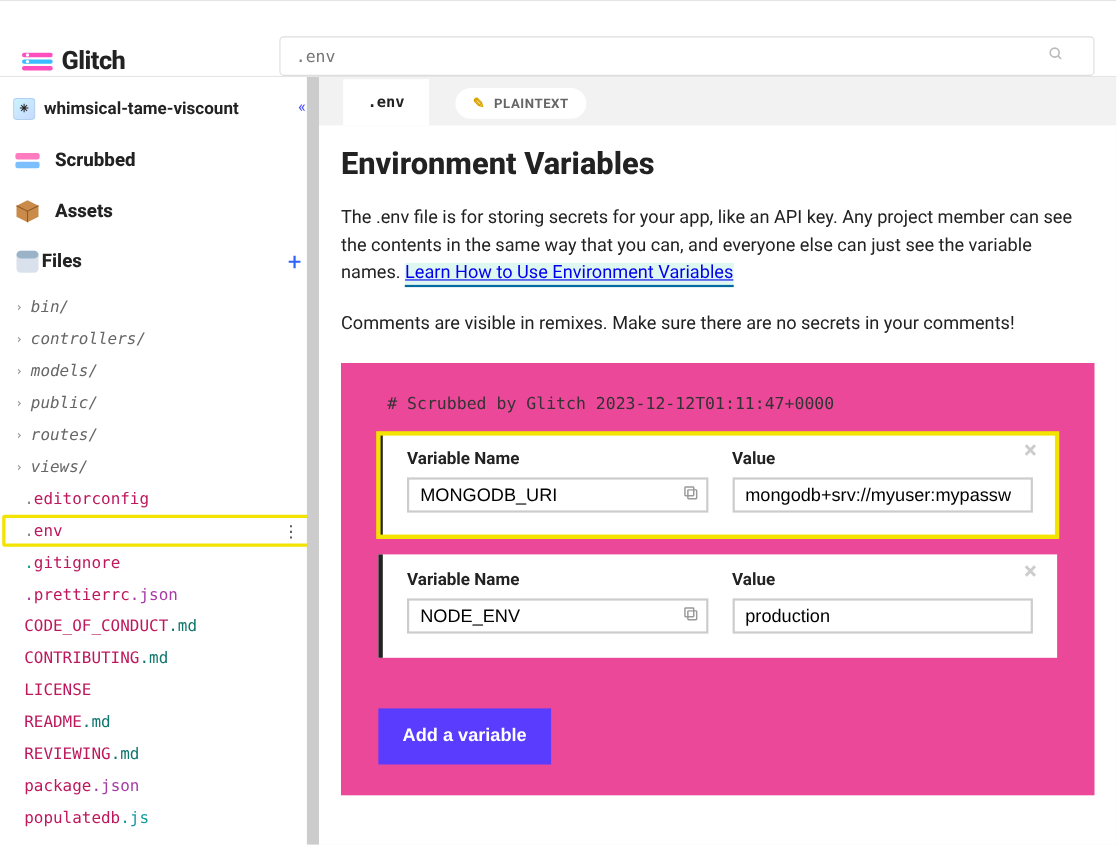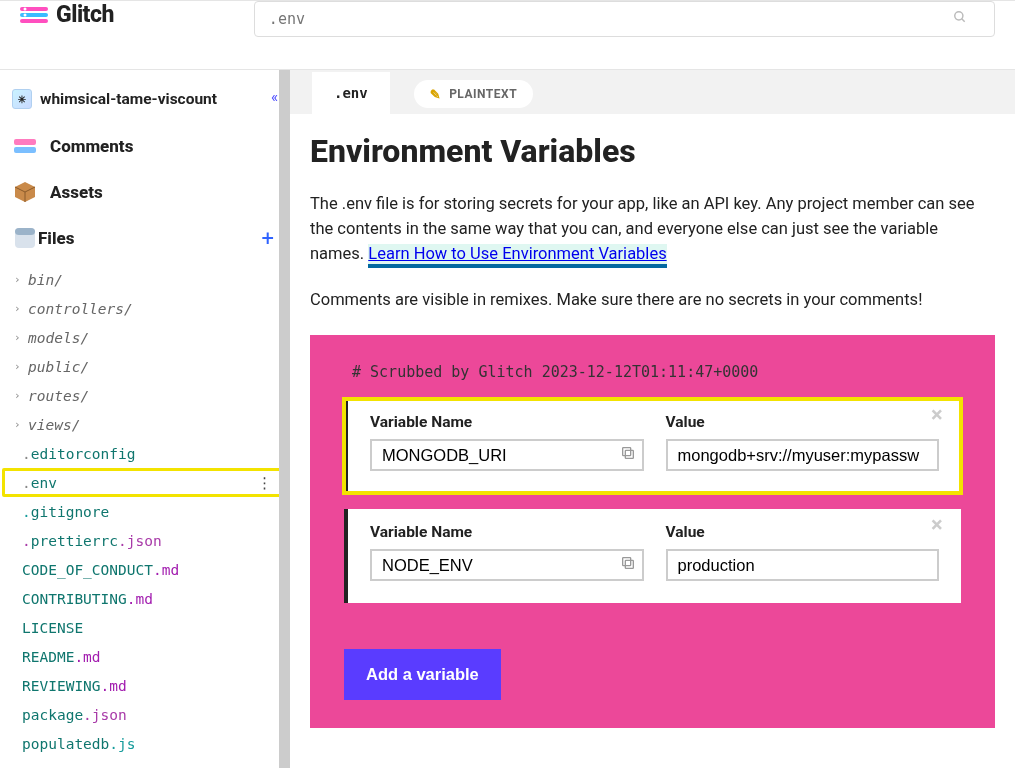--- a/index.html
+++ b/index.html
@@ -4,21 +4,21 @@
 <style>
 * { margin:0; padding:0; box-sizing:border-box; }
 body {
   width:1015px; height:768px;
   font-family:-apple-system,BlinkMacSystemFont,"Segoe UI",Roboto,sans-serif;
   background:#fff; color:#222; overflow:hidden;
 }
 
 
 .topbar {
-  height:70px; display:flex; align-items:flex-start; padding:0 20px;
+  height:70px; display:flex; align-items:flex-end; padding:0 20px;
   border-top:1px solid #e5e5e5; border-bottom:1px solid #e5e5e5;
 }
 .logo { display:flex; align-items:center; gap:8px; }
 .logo-mark { width:28px; height:20px; }
 .logo-word { font-weight:800; font-size:23px; letter-spacing:-0.5px; }
 .search {
   width:100%; height:36px; border:1px solid #ddd; border-radius:4px;
   padding:0 36px 0 14px; font-size:15px; color:#999; outline:none;
   font-family:"Menlo","Consolas",monospace;
 }
@@ -58,25 +58,25 @@
 
 .tree { padding:4px 0 10px 2px; }
 .tree-row {
   display:flex; align-items:center; height:29px; padding:0 14px 0 12px;
   font-family:"Menlo","Consolas",monospace; font-size:14.5px; color:#333;
   cursor:pointer; position:relative;
 }
 .tree-row.folder { color:#666; font-style:italic; }
 .chev { color:#888; width:14px; font-size:11px; font-style:normal; }
 .tree-row.file { padding-left:20px; }
-.tree-row .base { color:#0f766e; }
+.tree-row .base { color:#be185d; }
 .tree-row .ext-purple { color:#a83aa8; }
 .tree-row .ext-teal   { color:#159b9b; }
 .tree-row .ext-gray   { color:#888; }
-.tree-row .ext-pink   { color:#a21caf; }
+.tree-row .ext-pink   { color:#0f766e; }
 .tree-row.highlight {
   border:3px solid #f3e300; border-radius:2px; padding-left:17px;
 }
 .tree-row .dots {
   position:absolute; right:16px; color:#444; font-size:15px; letter-spacing:-1px;
 }
 
 
 .main { flex:1; background:#f2f2f2; display:flex; flex-direction:column; }
 .tabbar {
@@ -87,24 +87,24 @@
   font-weight:700; font-size:14px; font-family:"Menlo","Consolas",monospace;
 }
 .pill {
   background:#fff; border-radius:20px; height:28px; padding:0 16px;
   display:flex; align-items:center; gap:8px; font-weight:700; font-size:12px;
   color:#666; margin-bottom:6px; letter-spacing:0.5px;
 }
 .pill .pen { color:#d9a400; font-size:13px; }
 
 .content { background:#fff; flex:1; padding:18px 20px 30px 20px; overflow:auto; }
-.h1 { font-size:32px; font-weight:800; margin-bottom:22px; }
+.h1 { font-size:28px; font-weight:800; margin-bottom:22px; }
 .para { font-size:16.5px; line-height:1.5; margin-bottom:22px; color:#222; }
 .link {
-  border-bottom:4px solid #0369a1; background:#dff7f1; padding-bottom:1px;
+  border-bottom:2px solid #0369a1; background:#dff7f1; padding-bottom:1px;
 }
 
 .env-box {
   background:#ec4899; padding:28px 34px; margin-top:6px;
 }
 .comment {
   font-family:"Menlo","Consolas",monospace; font-size:15px; color:#333;
   margin-bottom:18px; margin-left:8px;
 }
 .var-card {
@@ -167,21 +167,21 @@
     <div class="project-row">
       <span class="proj-icon">✳</span>
       <span>whimsical-tame-viscount</span>
     </div>
 
     <div class="section">
       <svg class="sicon" viewBox="0 0 26 26">
         <rect x="2" y="6" width="22" height="6" rx="2" fill="#ff7bbf"></rect>
         <rect x="2" y="14" width="22" height="6" rx="2" fill="#7bbfff"></rect>
       </svg>
-      <span>Comments</span>
+      <span>Scrubbed</span>
     </div>
 
     <div class="section">
       <svg class="sicon" viewBox="0 0 26 26">
         <path d="M3 8 L13 3 L23 8 L23 18 L13 23 L3 18 Z" fill="#c98a4a"></path>
         <path d="M3 8 L13 13 L23 8 M13 13 L13 23" stroke="#8a5a2a" stroke-width="1" fill="none"></path>
       </svg>
       <span>Assets</span>
     </div>
 

